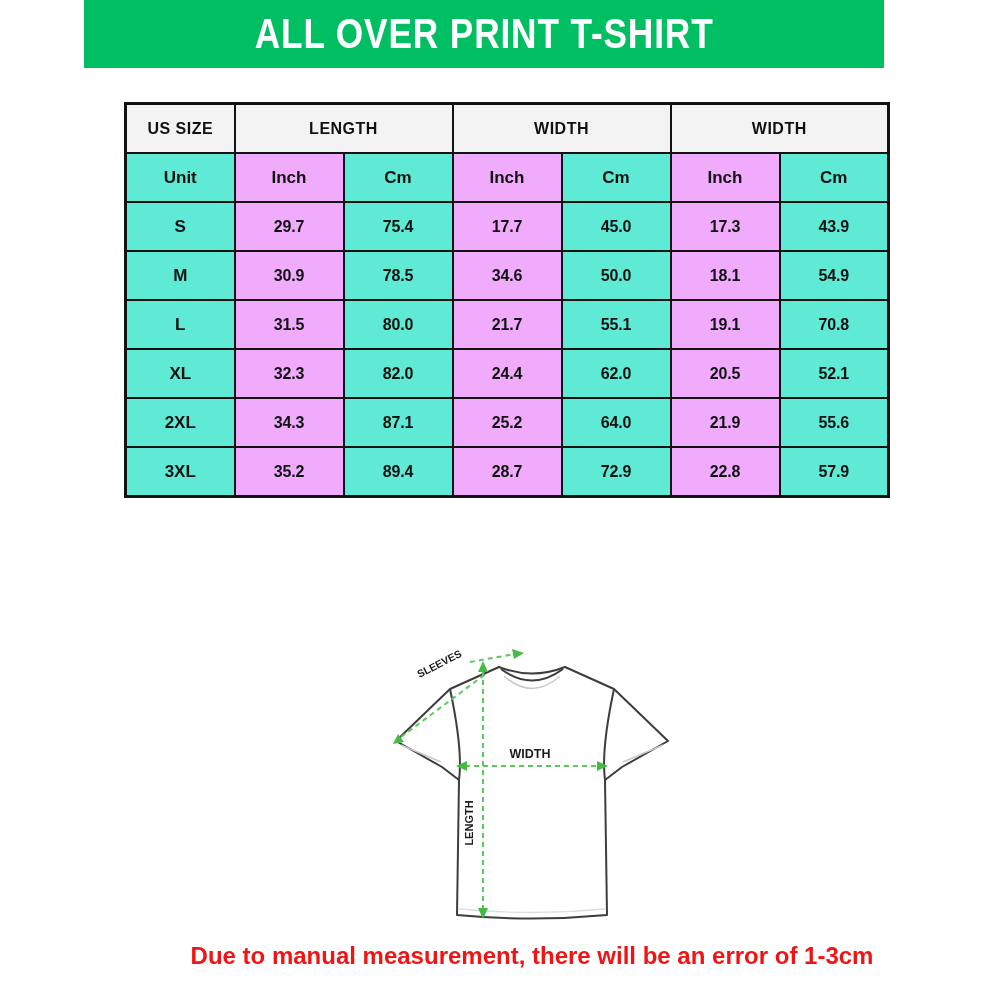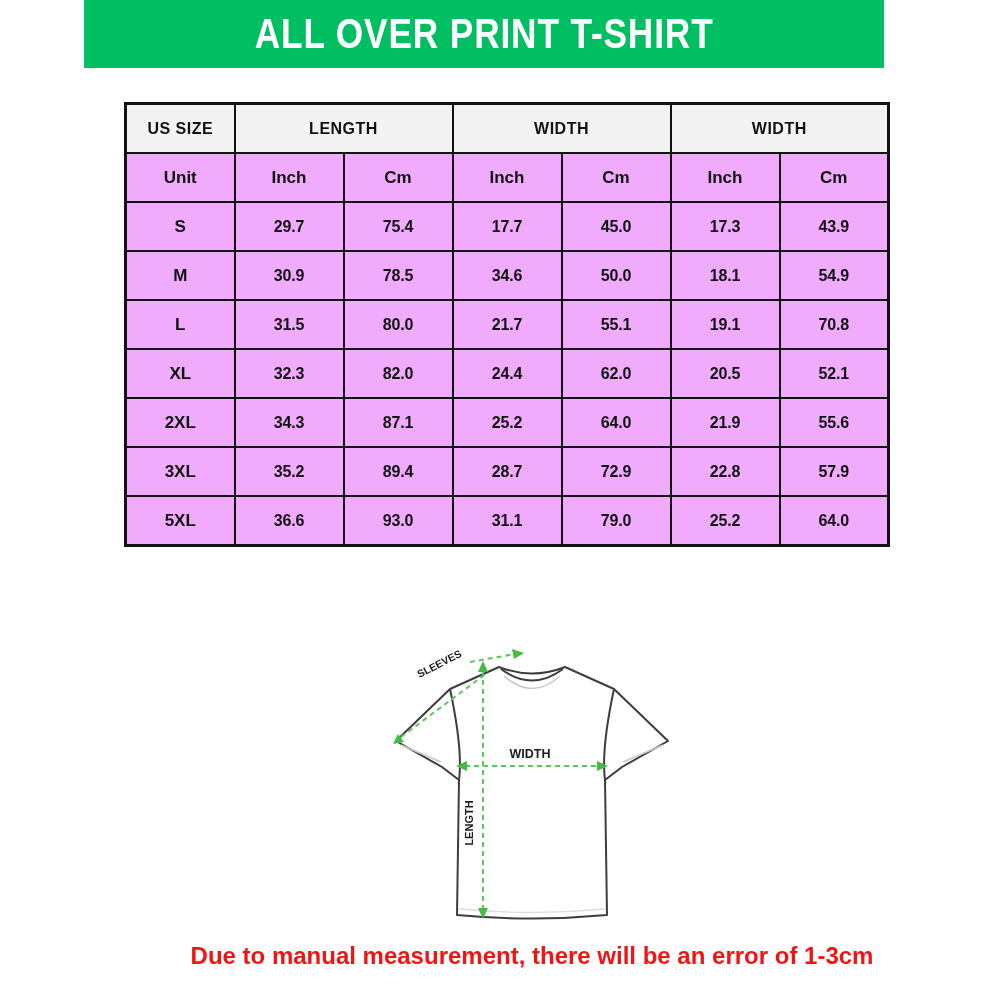--- a/index.html
+++ b/index.html
@@ -24,21 +24,21 @@
     border:3px solid #121212;
   }
   table.size-chart td,table.size-chart th{
     border:2px solid #121212;height:47px;text-align:center;vertical-align:middle;
     color:#111111;padding:0;
   }
   th.group{font-size:16px;font-weight:700;background:#f3f3f3;letter-spacing:.5px;}
   td.unit{font-size:17px;font-weight:700;}
   td.size{font-size:17px;font-weight:700;}
   td.val{font-size:16px;font-weight:700;letter-spacing:-.2px;}
-  .bg-g{background:#f0abfc;}
+  .bg-g{background:#5eead4;}
   .bg-w{background:#f0abfc;}
   
   .diagram{position:absolute;left:377px;top:645px;width:310px;height:300px;}
   .diagram svg{display:block;width:310px;height:300px;}
   .svg-label{font-family:"Liberation Sans","DejaVu Sans",sans-serif;font-weight:700;fill:#1c1c1c;}
   
   .footnote{
     position:absolute;left:0;top:942px;width:1000px;text-align:center;
     font-size:24px;font-weight:700;
   }
@@ -117,29 +117,20 @@
         </tr>
         <tr>
           <td class="size bg-g">3XL</td>
           <td class="val bg-w">35.2</td>
           <td class="val bg-g">89.4</td>
           <td class="val bg-w">28.7</td>
           <td class="val bg-g">72.9</td>
           <td class="val bg-w">22.8</td>
           <td class="val bg-g">57.9</td>
         </tr>
-        <tr>
-          <td class="size bg-g">5XL</td>
-          <td class="val bg-w">36.6</td>
-          <td class="val bg-g">93.0</td>
-          <td class="val bg-w">31.1</td>
-          <td class="val bg-g">79.0</td>
-          <td class="val bg-w">25.2</td>
-          <td class="val bg-g">64.0</td>
-        </tr>
       </tbody>
   </table>
 </div>
 
 <div class="diagram">
   <svg viewBox="0 0 310 300">
 
     <path d="M122,22 L73,44 L19,96 L65,122 L82,135 L80,270 Q155,277 230,270 L228,135 L245,122 L291,96 L237,44 L188,22 Q155,35 122,22 Z" fill="#ffffff" stroke="#3d3d3d" stroke-width="2" stroke-linejoin="round"></path>
 
     <path d="M124,24 Q155,47 186,24" fill="none" stroke="#3d3d3d" stroke-width="2"></path>

